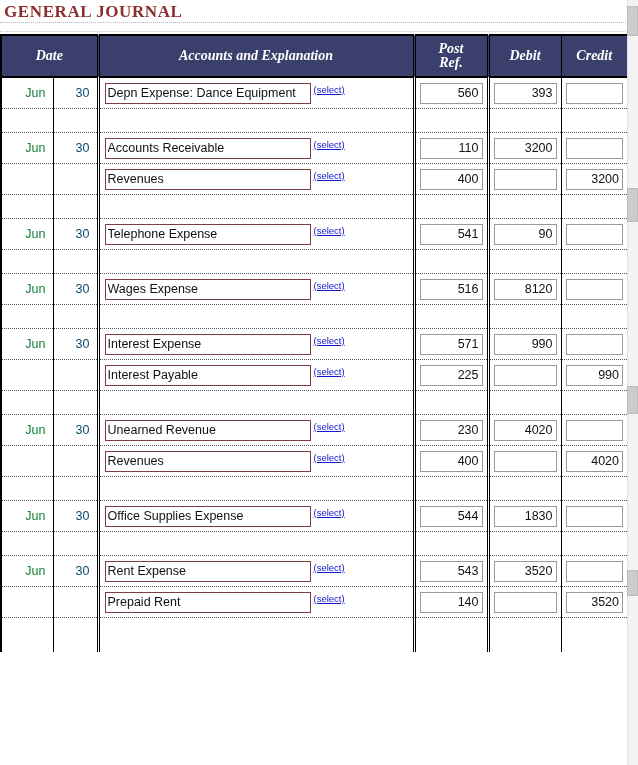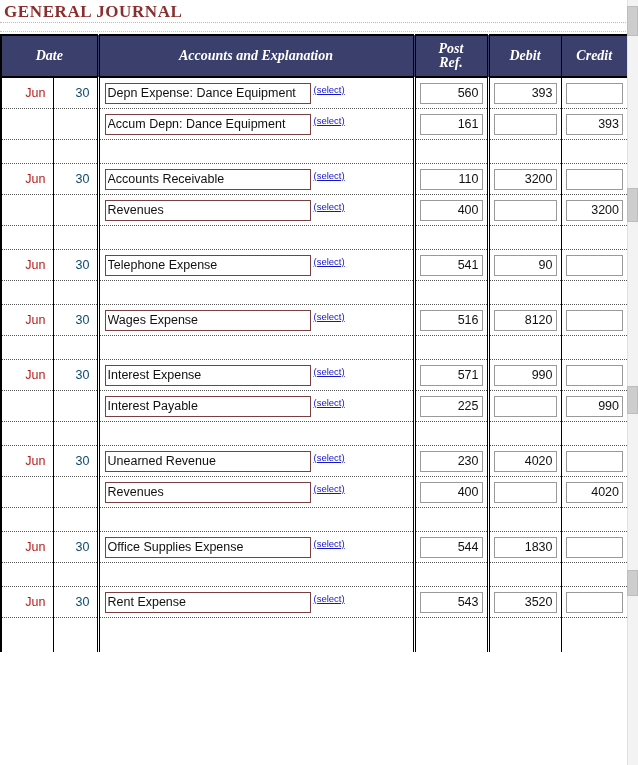--- a/index.html
+++ b/index.html
@@ -83,21 +83,21 @@
     vertical-align: middle;
     height: 30px;
     background: #ffffff;
   }
   td.cell-month {
     border-left: 2px solid #000;
     border-right: 1px solid #000;
     text-align: right;
     padding-right: 7px;
     font-size: 12.5px;
-    color: #b91c1c;
+    color: #15803d;
   }
   td.cell-day {
     border-right: 3px double #000;
     text-align: right;
     padding-right: 7px;
     font-size: 12.5px;
     color: #0c4a6e;
   }
   td.cell-acct {
     border-right: 3px double #000;
@@ -237,33 +237,20 @@
           <td class="cell-acct">
             <div class="acct-line">
               <input type="text" class="acct-input wide" value="Depn Expense: Dance Equipment" style="">
               <a class="select-link" href="#">(select)</a>
             </div>
           </td>
           <td class="cell-post"><input type="text" class="num-input" value="560" style=""></td>
           <td class="cell-debit"><input type="text" class="num-input" value="393" style=""></td>
           <td class="cell-credit"><input type="text" class="num-input" style=""></td>
         </tr>
-        <tr class="entry-row">
-          <td class="cell-month"></td>
-          <td class="cell-day"></td>
-          <td class="cell-acct">
-            <div class="acct-line">
-              <input type="text" class="acct-input wide" value="Accum Depn: Dance Equipment" style="">
-              <a class="select-link" href="#">(select)</a>
-            </div>
-          </td>
-          <td class="cell-post"><input type="text" class="num-input" value="161" style=""></td>
-          <td class="cell-debit"><input type="text" class="num-input" style=""></td>
-          <td class="cell-credit"><input type="text" class="num-input" value="393" style=""></td>
-        </tr>
         <tr class="spacer-row">
           <td class="cell-month">&nbsp;</td>
           <td class="cell-day">&nbsp;</td>
           <td class="cell-acct">&nbsp;</td>
           <td class="cell-post">&nbsp;</td>
           <td class="cell-debit">&nbsp;</td>
           <td class="cell-credit">&nbsp;</td>
         </tr>
         <tr class="entry-row">
           <td class="cell-month">Jun</td>
@@ -435,20 +422,33 @@
           <td class="cell-day">30</td>
           <td class="cell-acct">
             <div class="acct-line">
               <input type="text" class="acct-input wide" value="Rent Expense" style="">
               <a class="select-link" href="#">(select)</a>
             </div>
           </td>
           <td class="cell-post"><input type="text" class="num-input" value="543" style=""></td>
           <td class="cell-debit"><input type="text" class="num-input" value="3520" style=""></td>
           <td class="cell-credit"><input type="text" class="num-input" style=""></td>
+        </tr>
+        <tr class="entry-row">
+          <td class="cell-month"></td>
+          <td class="cell-day"></td>
+          <td class="cell-acct">
+            <div class="acct-line">
+              <input type="text" class="acct-input wide" value="Prepaid Rent" style="">
+              <a class="select-link" href="#">(select)</a>
+            </div>
+          </td>
+          <td class="cell-post"><input type="text" class="num-input" value="140" style=""></td>
+          <td class="cell-debit"><input type="text" class="num-input" style=""></td>
+          <td class="cell-credit"><input type="text" class="num-input" value="3520" style=""></td>
         </tr>
         <tr class="tail-row">
           <td class="cell-month">&nbsp;</td>
           <td class="cell-day">&nbsp;</td>
           <td class="cell-acct">&nbsp;</td>
           <td class="cell-post">&nbsp;</td>
           <td class="cell-debit">&nbsp;</td>
           <td class="cell-credit">&nbsp;</td>
         </tr>
       </tbody>

